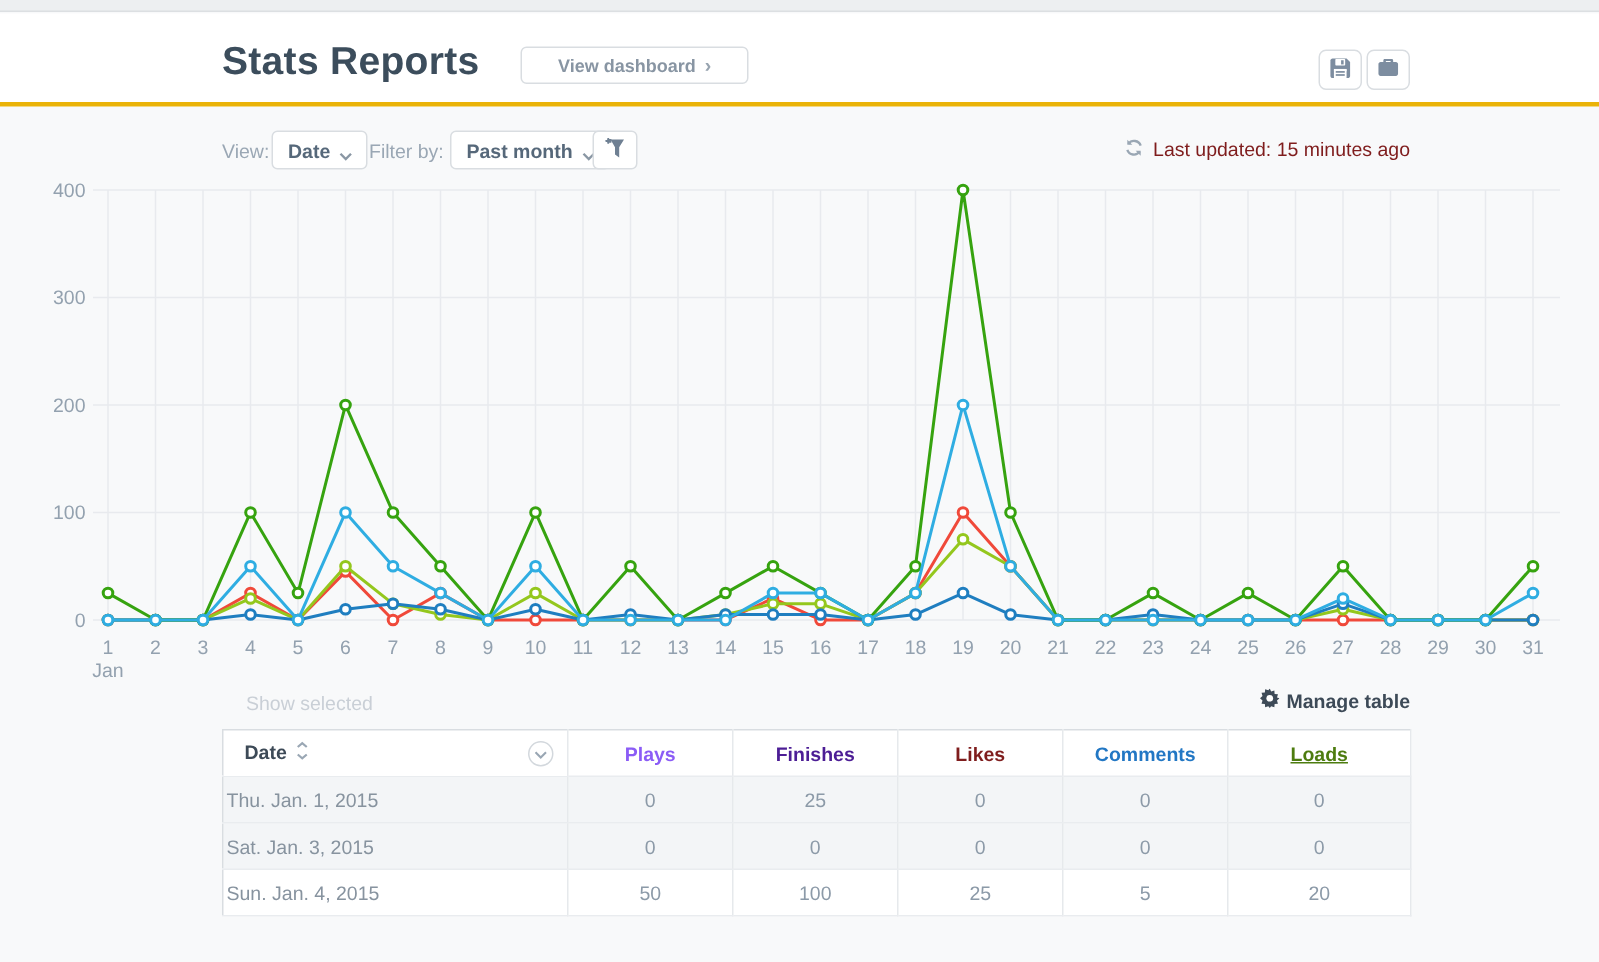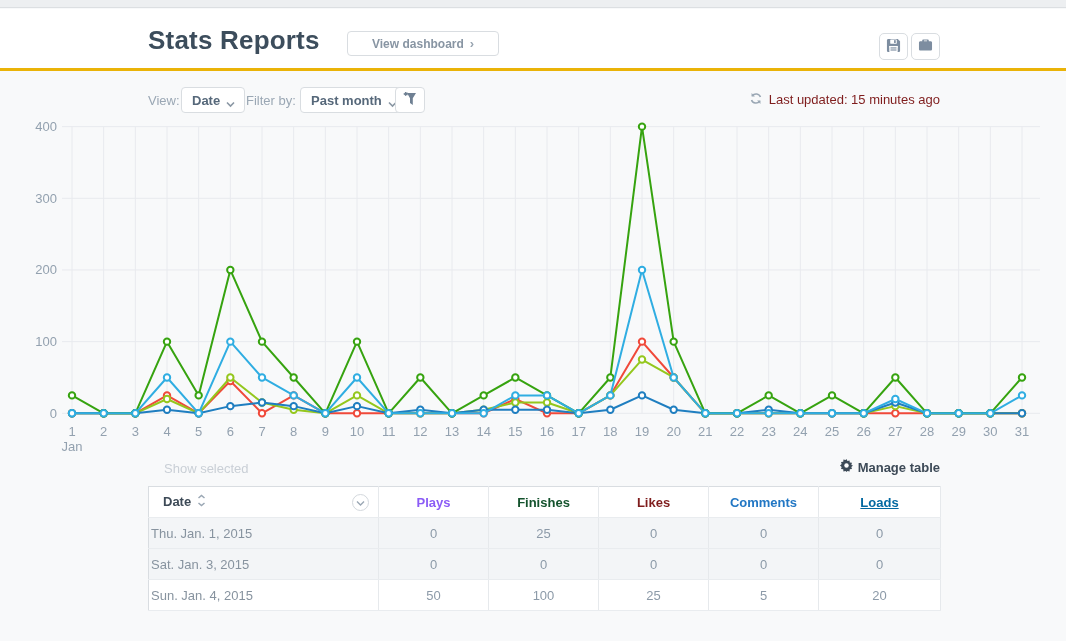--- a/index.html
+++ b/index.html
@@ -384,24 +384,24 @@
         <tr id="table-head-row">
           <th class="date-col"><span>Date</span><span class="sort-carets"><svg width="9" height="13" viewBox="0 0 9 13">
                 <polyline points="1.5,4 4.5,1.5 7.5,4" fill="none" stroke="#9aa7b4" stroke-width="1.5"></polyline>
                 <polyline points="1.5,9 4.5,11.5 7.5,9" fill="none" stroke="#9aa7b4" stroke-width="1.5"></polyline>
               </svg></span><span class="circle-chev">
               <svg width="9" height="8" viewBox="0 0 9 8">
                 <polyline points="1,2.5 4.5,6 8,2.5" fill="none" stroke="#9aa7b4" stroke-width="1.4"></polyline>
               </svg>
             </span></th>
           <th style="color: #8b5cf6; margin-top: 24px;">Plays</th>
-          <th style="color: #14532d;">Finishes</th>
+          <th style="color: #4c1d95;">Finishes</th>
           <th style="color: #7f1d1d;">Likes</th>
           <th style="color: rgb(34, 119, 196);">Comments</th>
-          <th style="color: #0369a1; text-decoration: underline;">Loads</th>
+          <th style="color: #4d7c0f; text-decoration: underline;">Loads</th>
         </tr>
       </thead>
     <tbody id="table-body">
         <tr class="stripe">
           <td class="date-cell">Thu. Jan. 1, 2015</td>
           <td>0</td>
           <td>25</td>
           <td>0</td>
           <td>0</td>
           <td>0</td>

